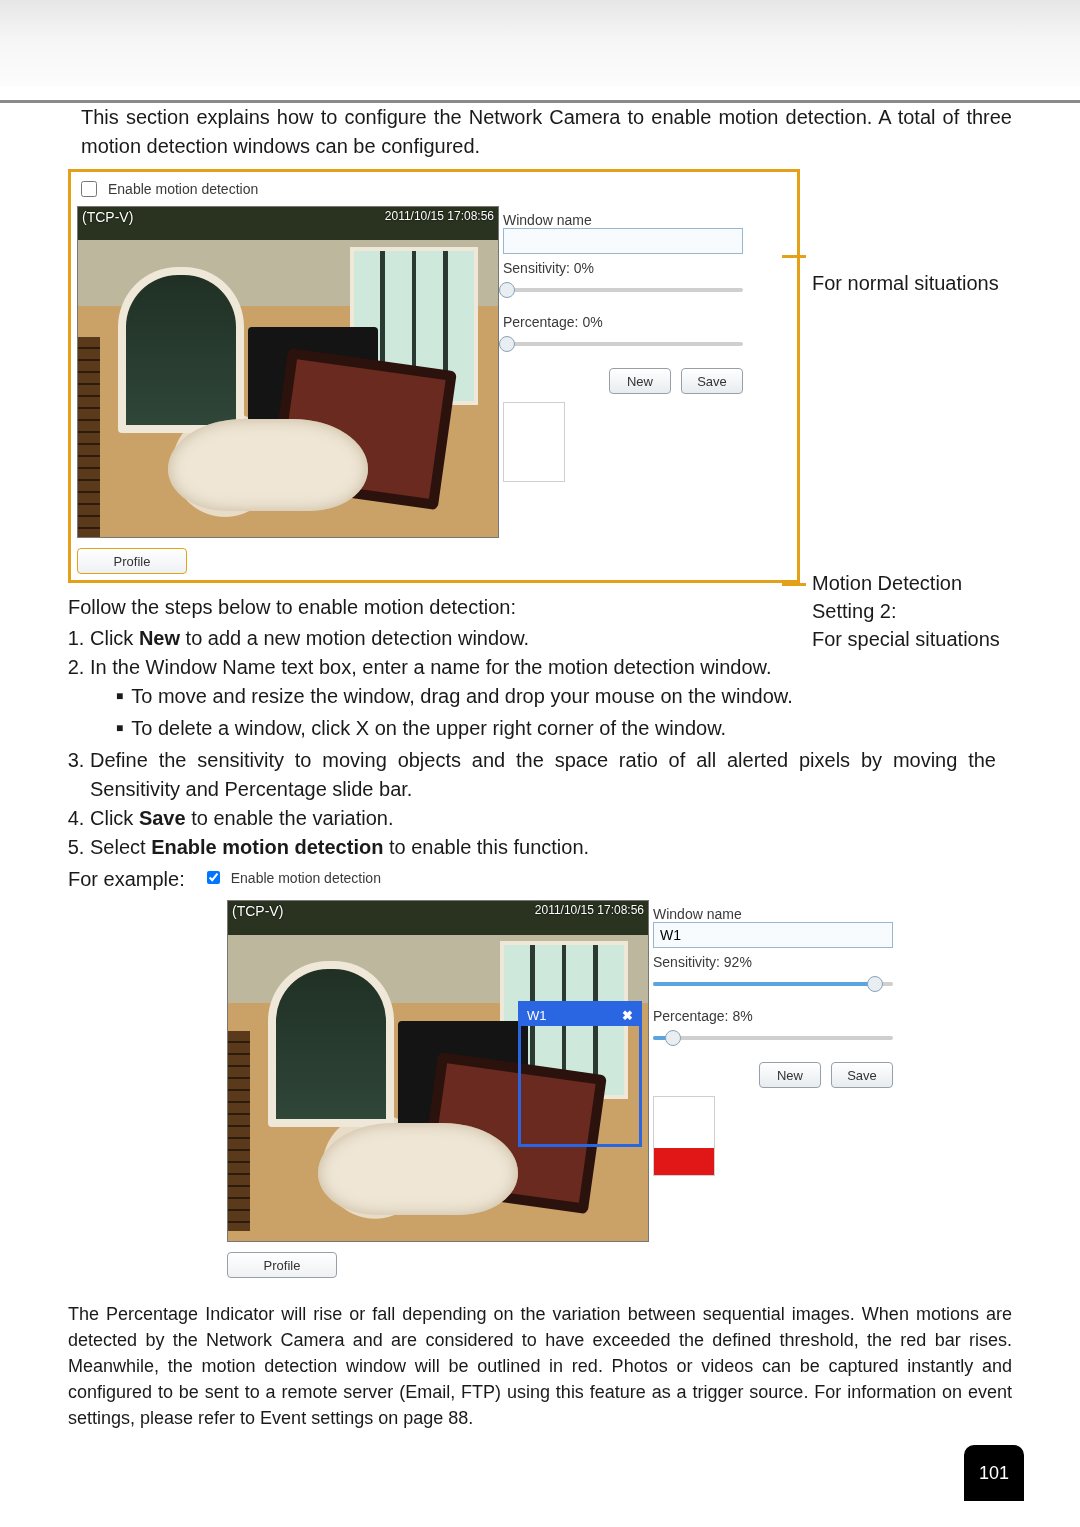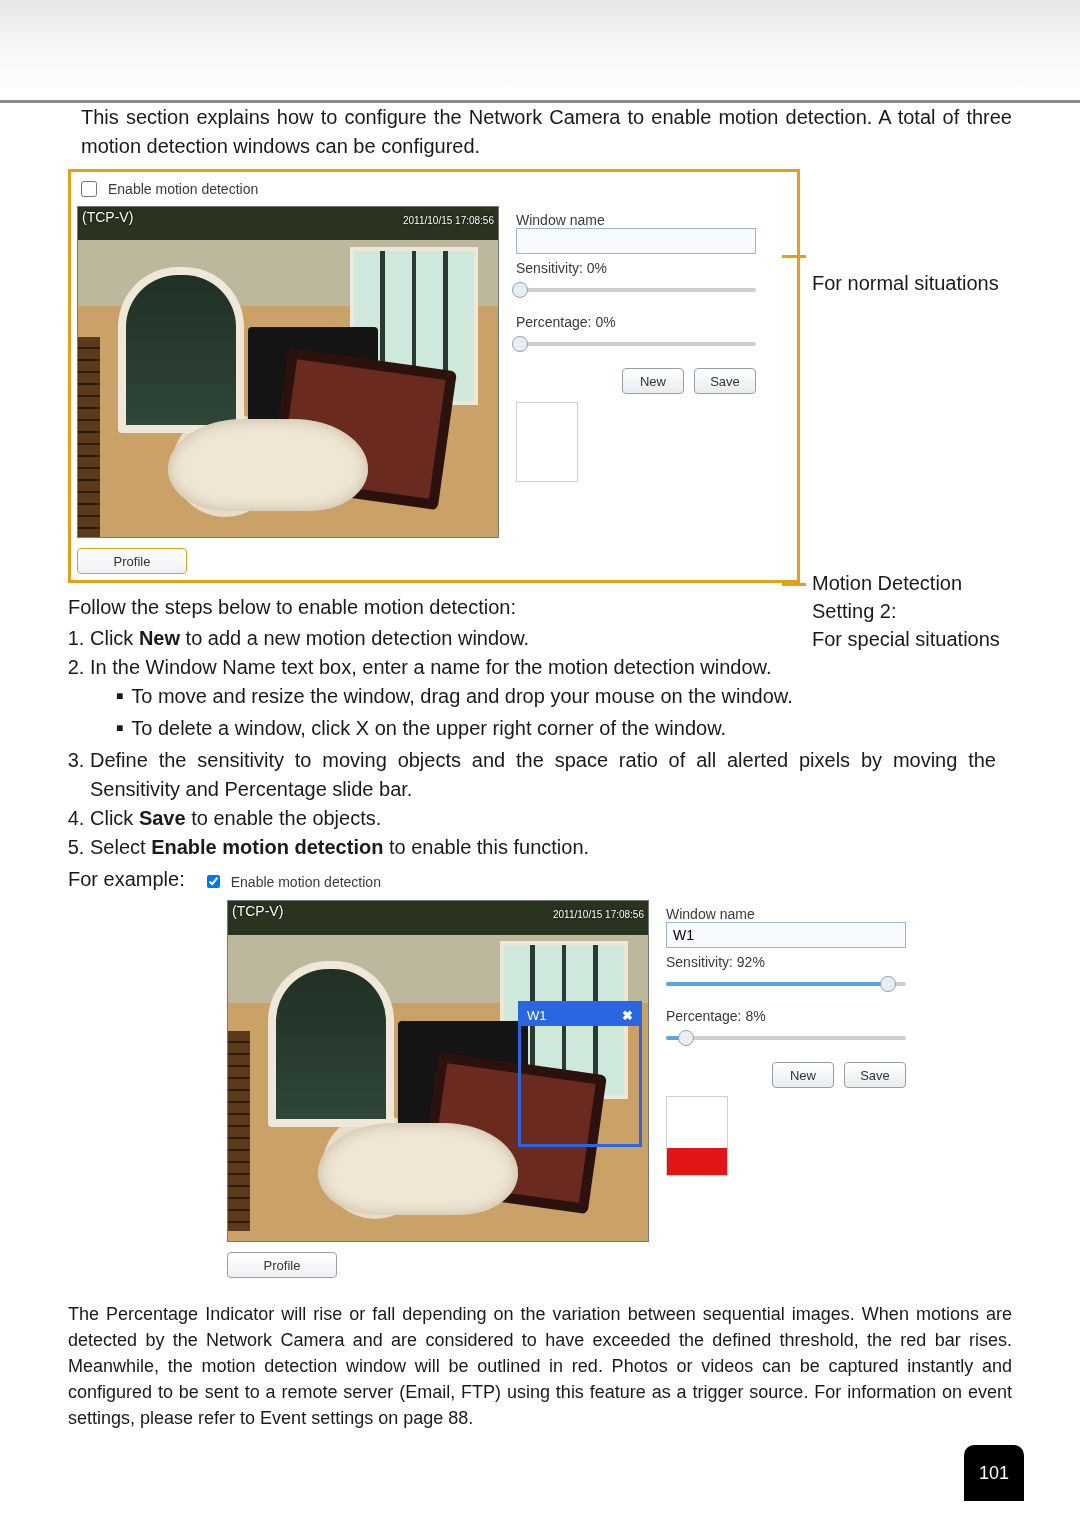--- a/index.html
+++ b/index.html
@@ -9,37 +9,37 @@
   .rule{height:3px;margin:0 -68px;background:#8a8a8a}
   h1{font-size:31px;font-weight:700;color:#a0a0a0;margin:30px 0 26px 0;letter-spacing:.5px}
   p.lead{font-size:20px;line-height:29px;margin:0 0 8px 13px;text-align:justify}
   p.body{font-size:20px;line-height:29px;margin:0}
   p.small{font-size:18px;line-height:26px;margin:0;text-align:justify}
   ol.steps{font-size:20px;line-height:29px;margin:2px 16px 0 0;padding-left:22px}
   ol.steps li{margin:0}
   .sub{padding-left:26px;font-size:20px;line-height:29px}
   .sub-bullet::before{content:"■";font-size:12px;margin-right:8px;position:relative;top:-3px}
   b{font-weight:700}
-  .ex-row{display:flex;align-items:flex-end;gap:18px;margin-top:6px}
+  .ex-row{display:flex;align-items:flex-start;gap:18px;margin-top:6px}
   .ex-row .lbl{font-size:20px}
 
   
   .md-panel{border:3px solid #e5a01a;background:#fff;font-size:14px;color:#3a3a3a}
   .md-panel.noborder{border-color:transparent}
   .md-head{display:flex;align-items:center;gap:8px;padding:6px 6px}
   .md-head input[type=checkbox]{width:16px;height:16px}
-  .md-body{display:flex;gap:17px;padding:0 6px 6px 6px}
+  .md-body{display:flex;gap:4px;padding:0 6px 6px 6px}
   .cam{position:relative;width:420px;height:330px;overflow:hidden;
     background:
       radial-gradient(circle at 35% 78%,#e9dcc7 0 52px,transparent 53px),
       radial-gradient(circle at 52% 55%,#6e3a23 0 46px,transparent 47px),
       linear-gradient(180deg,#2a3320 0 10%,#bdb89d 10% 30%,#caa268 30% 100%);
     border:1px solid #777}
   .cam .tl{position:absolute;left:4px;top:2px;color:#fff;font-size:14px;text-shadow:0 0 2px #000}
-  .cam .tr{position:absolute;right:4px;top:8px;color:#fff;font-size:10px;text-shadow:0 0 2px #000}
+  .cam .tr{position:absolute;right:4px;top:2px;color:#fff;font-size:12px;text-shadow:0 0 2px #000}
   .cam .fire{position:absolute;left:170px;top:120px;width:130px;height:110px;background:#141414;border-radius:4px}
   .cam .win1{position:absolute;right:20px;top:40px;width:120px;height:150px;
     background:linear-gradient(90deg,#cfe8dc 0 22%,#2a3a32 22% 26%,#cfe8dc 26% 48%,#2a3a32 48% 52%,#cfe8dc 52% 74%,#2a3a32 74% 78%,#cfe8dc 78% 100%);
     border:4px solid #efe7d7}
   .cam .arch{position:absolute;left:40px;top:60px;width:110px;height:150px;border:8px solid #efe7d7;border-radius:60px 60px 4px 4px;background:linear-gradient(#203024,#2f4639)}
   .cam .rail{position:absolute;left:0;top:130px;width:22px;height:200px;
     background:repeating-linear-gradient(180deg,#5b3a1b 0 10px,#2d1c0c 10px 12px)}
   .cam .sofa{position:absolute;left:90px;bottom:26px;width:200px;height:92px;border-radius:90px 90px 70px 70px/60px 60px 50px 50px;background:#efe6d6;box-shadow:inset 0 0 16px #c6b79b}
   .cam .rug{position:absolute;right:50px;bottom:38px;width:150px;height:120px;transform:rotate(8deg);
     background:#6b2a20;border:10px solid #2b120d;border-radius:6px}
@@ -142,21 +142,21 @@
 
   <p class="body" style="margin-top:10px">Follow the steps below to enable motion detection:</p>
 
   <ol class="steps">
     <li><span>Click </span><b>New</b><span> to add a new motion detection window.</span></li>
     <li><span>In the Window Name text box, enter a name for the motion detection window.</span>
       <div class="sub"><span class="sub-bullet">To move and resize the window, drag and drop your mouse on the window.</span></div>
       <div class="sub"><span class="sub-bullet">To delete a window, click X on the upper right corner of the window.</span></div>
     </li>
     <li style="text-align:justify"><span>Define the sensitivity to moving objects and the space ratio of all alerted pixels by moving the Sensitivity and Percentage slide bar.</span></li>
-    <li><span>Click </span><b>Save</b><span> to enable the objects.</span></li>
+    <li><span>Click </span><b>Save</b><span> to enable the variation.</span></li>
     <li><span>Select </span><b>Enable motion detection</b><span> to enable this function.</span></li>
   </ol>
 
   <div class="ex-row">
     <span class="lbl">For example:</span>
     <label style="display:flex;align-items:center;gap:8px;font-size:14px;color:#3a3a3a">
       <input type="checkbox" checked="" style="">
       <span>Enable motion detection</span>
     </label>
   </div>

